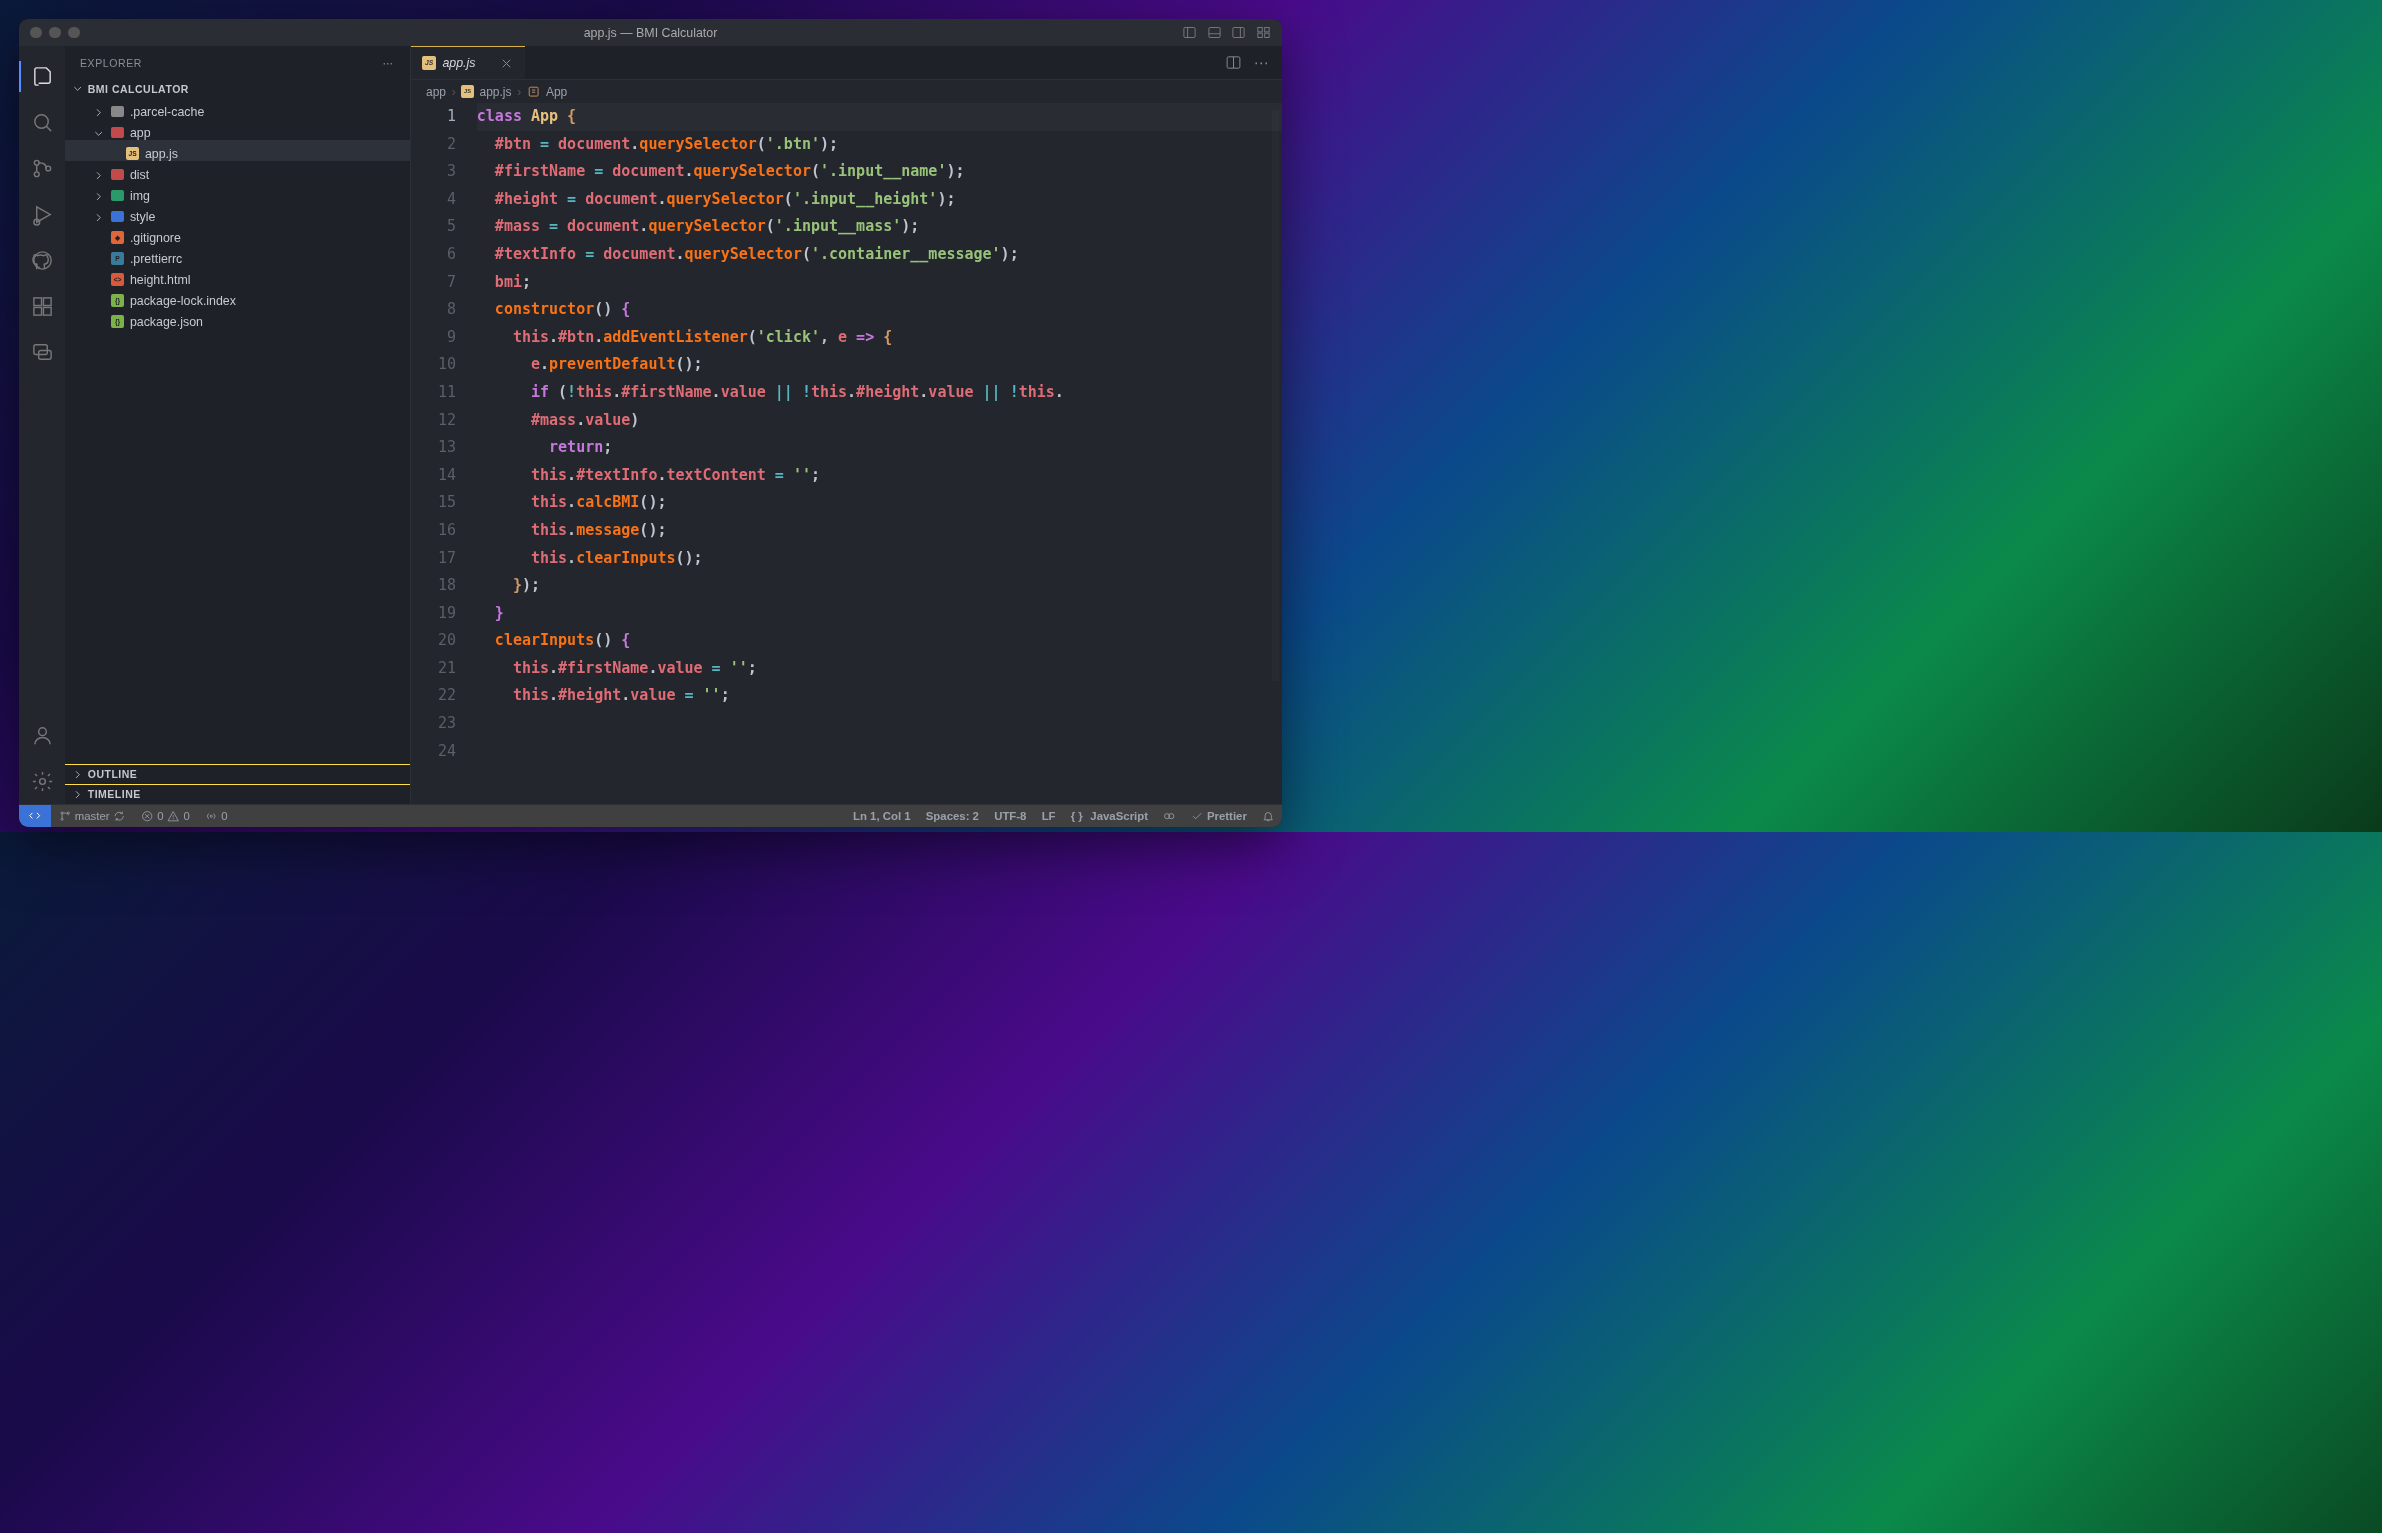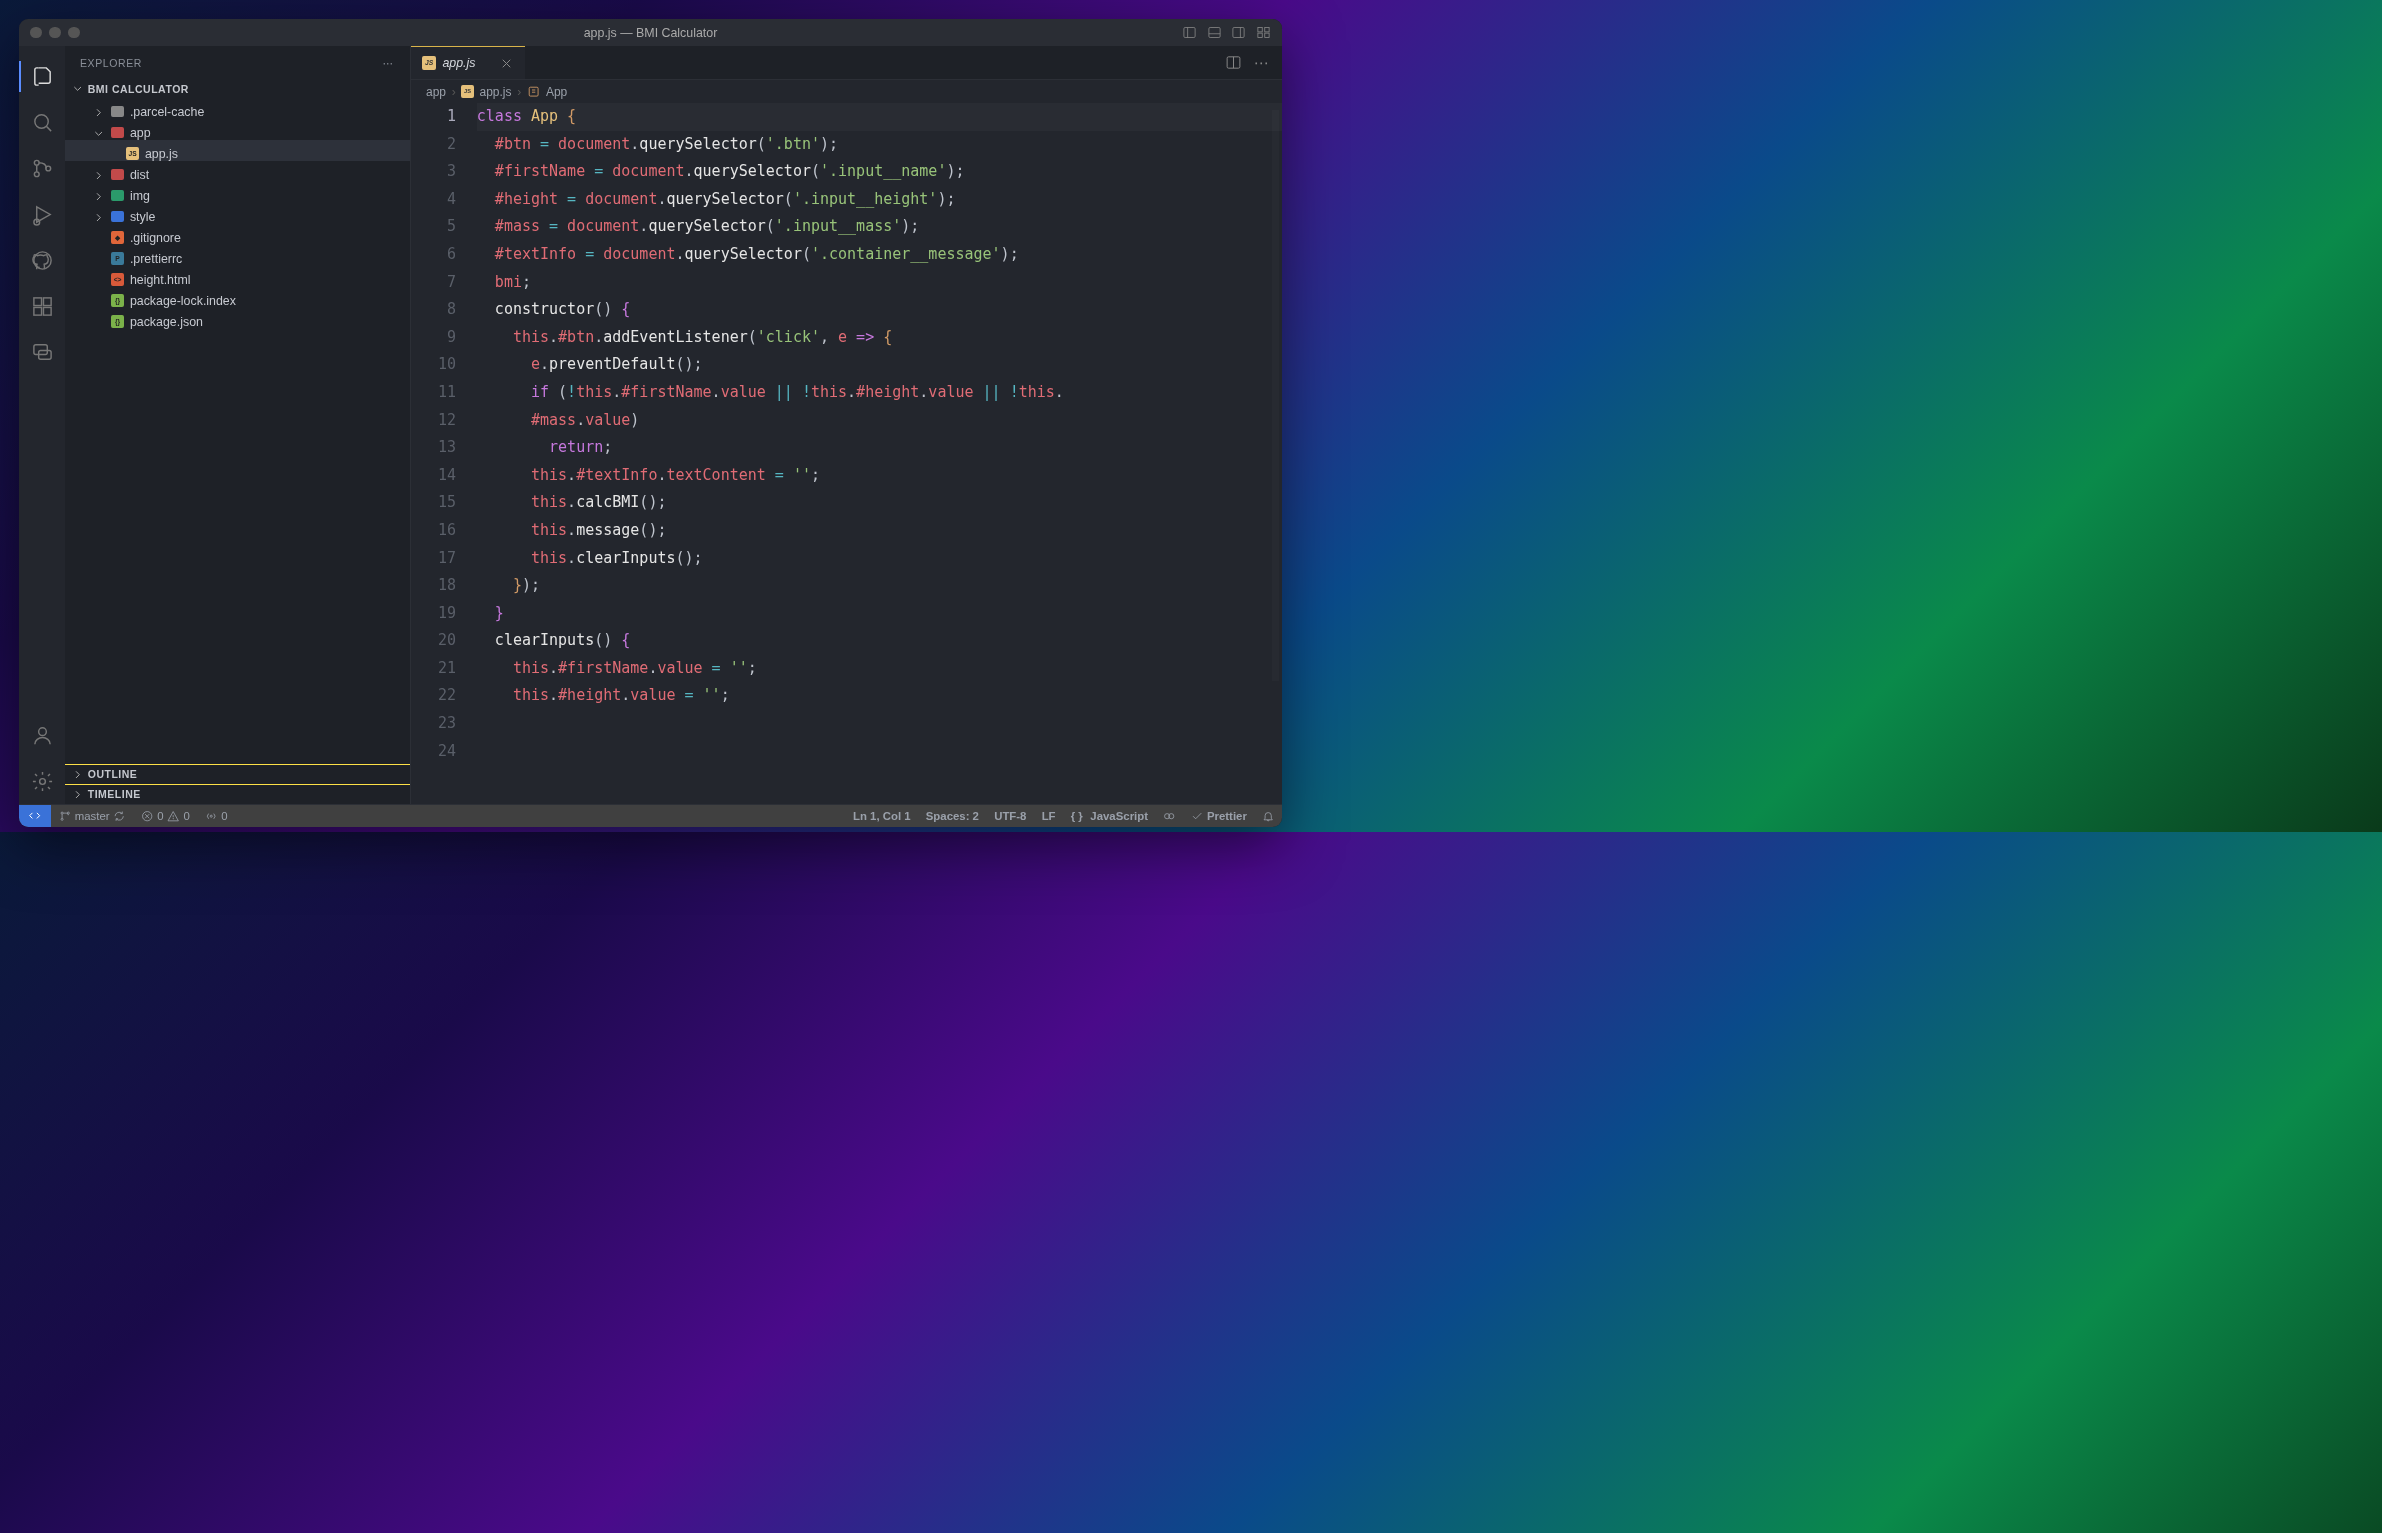--- a/index.html
+++ b/index.html
@@ -58,23 +58,23 @@
 .tab .close { margin-left:auto; width:15px; height:15px; stroke:#888; stroke-width:1.6; }
 .tabs-right { margin-left:auto; display:flex; align-items:center; gap:11.4px; padding-right:11.4px; }
 .tabs-right svg { width:17px; height:17px; stroke:#888; fill:none; stroke-width:1.4; }
 .breadcrumb {
   height:23px; display:flex; align-items:center; gap:5.7px; padding:0 15px; font-size:12px; color:#9aa0aa;
 }
 .breadcrumb .sep { color:#555; }
 .breadcrumb svg { width:13.3px; height:13.3px; }
 .code { flex:1; display:flex; font-family:"SF Mono",Menlo,Consolas,monospace; font-size:15px; line-height:27.6px; overflow:hidden;}
 .gutter { width:62px; text-align:right; padding-right:17px; color:#5a5f69; user-select:none; }
-.lines { flex:1; white-space:pre; color:#bfc4cd; padding-left:3.8px; }
+.lines { flex:1; white-space:pre; color:#bfc4cd; padding-left:3.8px;font-weight:bold; }
 .lines .hl-line { background:rgba(255,255,255,0.03); display:block; width:100%; }
-.c-kw{color:#c678dd}.c-cls{color:#e5c07b}.c-fn{color:#e5e5e5}.c-str{color:#98c379}.c-prop{color:#e06c75}.c-var{color:#e06c75}.c-gold{color:#d19a66}.c-op{color:#56b6c2}
+.c-kw{color:#c678dd}.c-cls{color:#e5c07b}.c-fn{color:#f97316}.c-str{color:#98c379}.c-prop{color:#e06c75}.c-var{color:#e06c75}.c-gold{color:#d19a66}.c-op{color:#56b6c2}
 .statusbar {
   height:23px; background:#404040; border-top:1px solid #2c2f36; display:flex; align-items:center; font-size:11.4px; color:#9aa0aa;
 }
 .sb-remote { width:32px; height:23px; background:#3a72d8; display:flex; align-items:center; justify-content:center; }
 .sb-remote svg { width:13.3px; height:13.3px; stroke:#fff; fill:none; stroke-width:1.8; }
 .sb-item { display:flex; align-items:center; gap:3.8px; padding:0 7.6px; height:100%; }
 .sb-item svg { width:12.4px; height:12.4px; stroke:#9aa0aa; fill:none; stroke-width:1.6; }
 .sb-right { margin-left:auto; display:flex;font-weight:bold; }
 .minimap { position:absolute; right:2.9px; top:91px; width:7.6px; height:571px; background:rgba(255,255,255,0.02); }
 </style>

